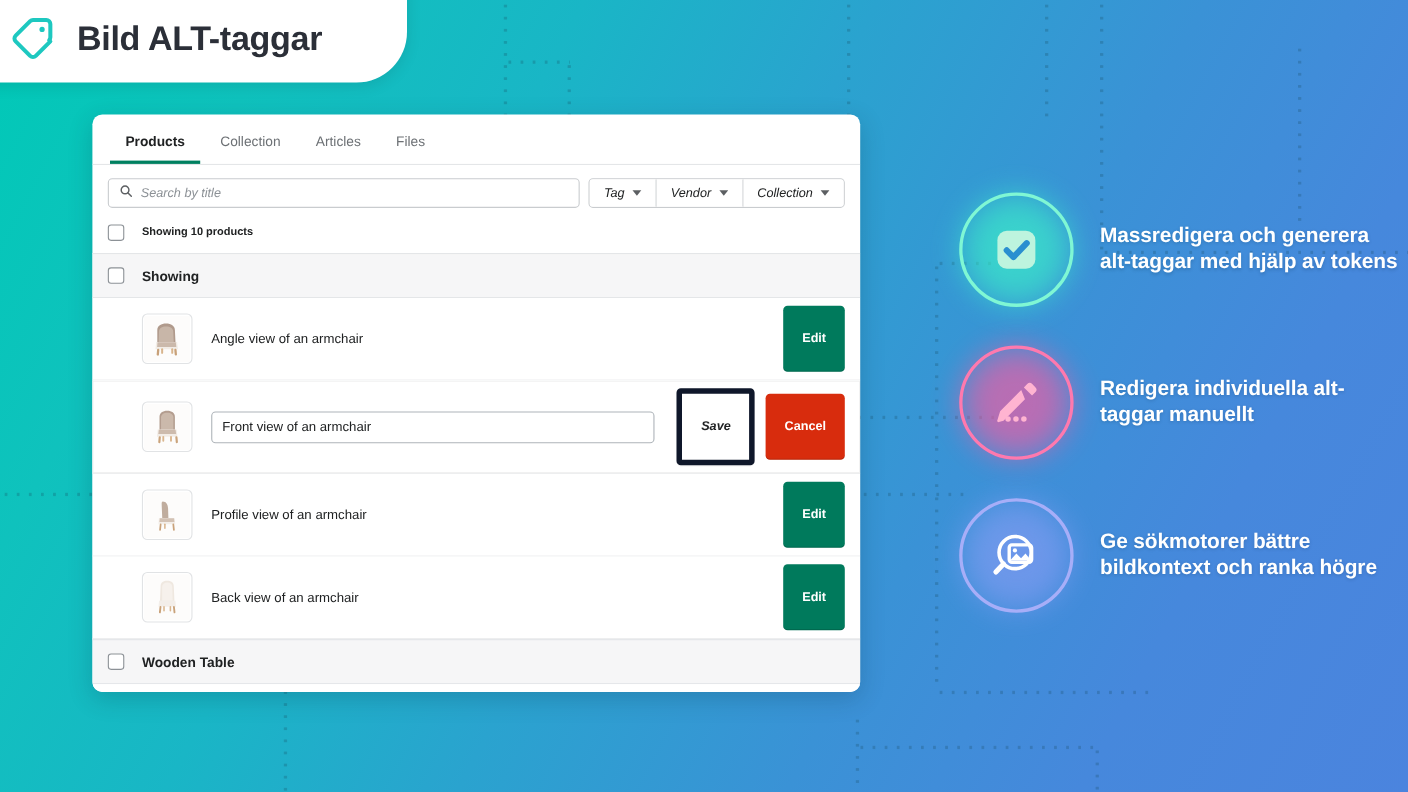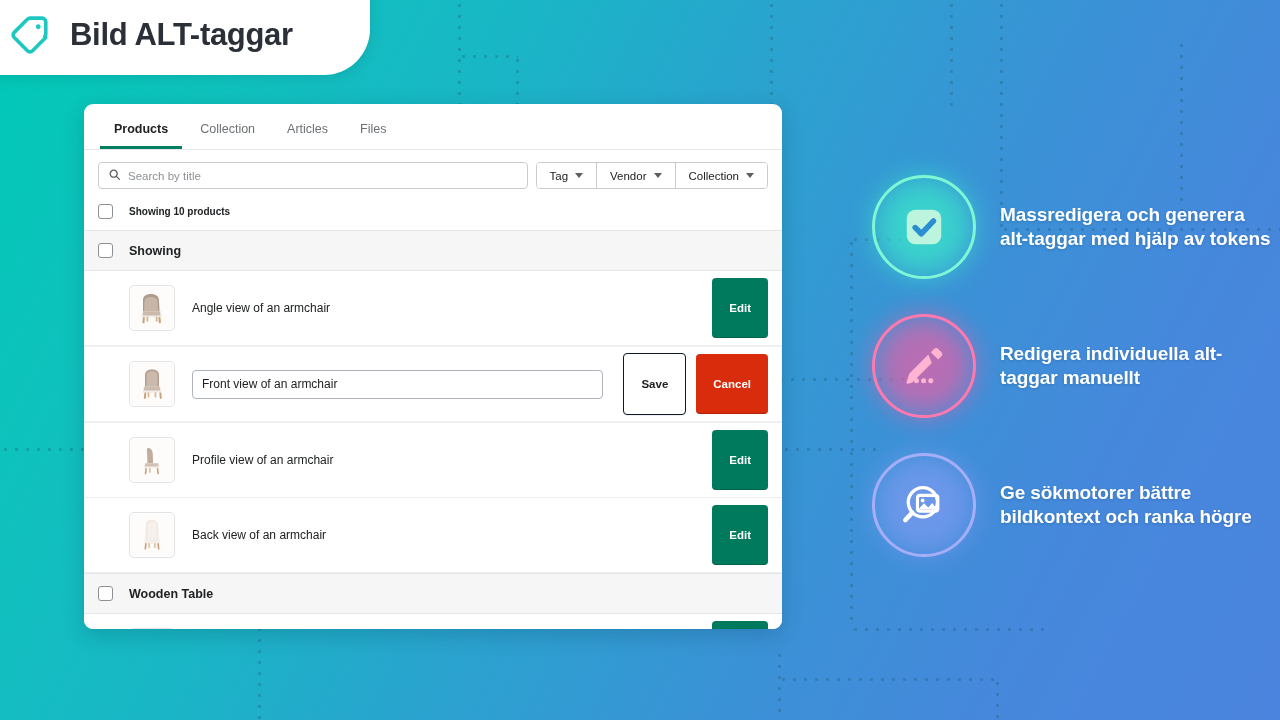--- a/index.html
+++ b/index.html
@@ -87,20 +87,21 @@
     color: #202223;
     font-weight: 600;
     border-bottom-color: #008060;
   }
 
   .filter-row {
     display: flex;
     align-items: flex-end;
     gap: 8px;
     padding: 12px 14px 10px 14px;
+    font-style: italic;
   }
   .search-box {
     flex: 1;
     height: 27px;
     border: 1px solid #c9cccf;
     border-radius: 4px;
     display: flex;
     align-items: center;
     gap: 7px;
     padding: 0 9px;
@@ -216,23 +217,24 @@
     font-family: "Liberation Sans", sans-serif;
   }
   .btn-edit {
     background: #007a5c;
     color: #fff;
     box-shadow: inset 0 -1px 0 rgba(0,0,0,.18);
   }
   .btn-save {
     background: #fff;
     color: #202223;
-    border: 1px solid #0f172a;
+    border: 5px solid #0f172a;
     margin-left: 20px;
     box-shadow: 0 1px 0 rgba(0,0,0,.05);
+    font-style: italic;
   }
   .btn-cancel {
     background: #d82c0d;
     color: #fff;
     margin-left: 10px;
     box-shadow: inset 0 -1px 0 rgba(0,0,0,.18);
   }
   .edit-wrap { margin-left: auto; display: flex; align-items: center; }
 
   

